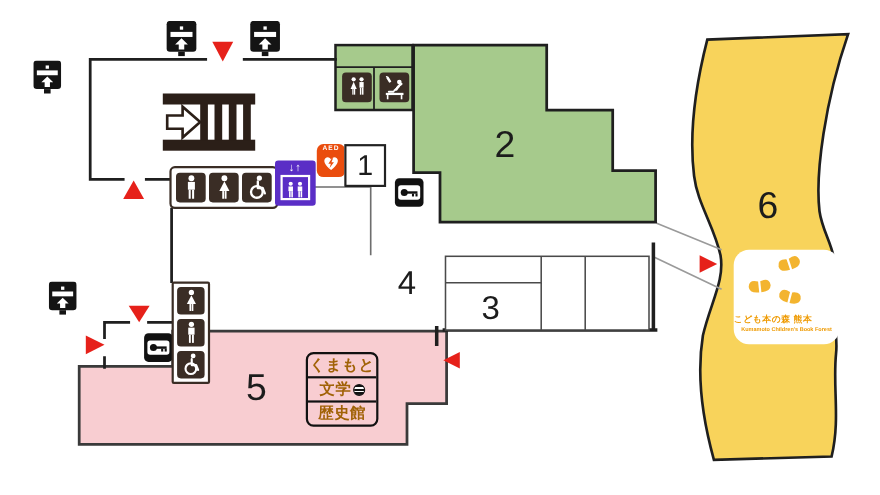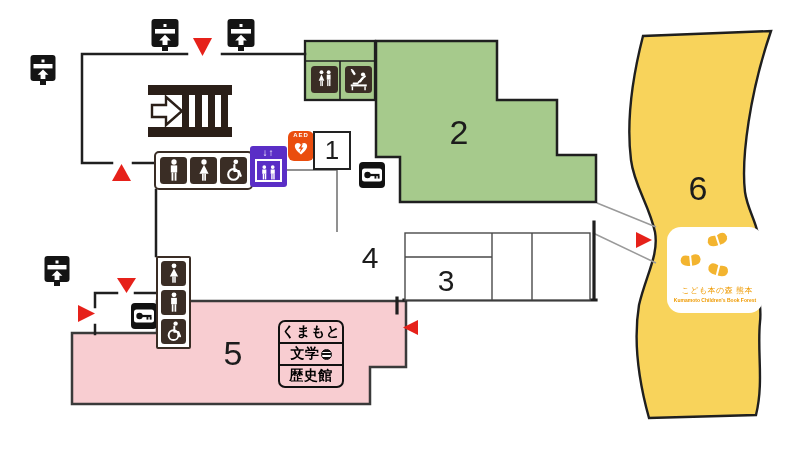--- a/index.html
+++ b/index.html
@@ -18,28 +18,28 @@
   .numbox{position:absolute;background:#fff;border:2.3px solid #222;display:flex;
       align-items:center;justify-content:center;}
   .elev{background:var(--elevator_purple,#5a2ec6);border-radius:3px;display:flex;
       flex-direction:column;align-items:center;justify-content:flex-start;}
   .elev-arrows{color:#fff;font-size:10px;font-weight:bold;line-height:10px;margin-top:2px;letter-spacing:1px;}
   .elev-box{width:23px;height:19px;border:2px solid #fff;margin-top:1px;display:flex;
       align-items:flex-end;justify-content:center;}
   .aed{background:var(--aed_orange,#ea4d0e);border-radius:6px;display:flex;flex-direction:column;
       align-items:center;}
   .aed-label{color:#fff;font-size:6px;font-weight:bold;line-height:8px;letter-spacing:1px;}
-  .stamp{width:62px;background:transparent;border:2.3px solid #111;border-radius:7px;color:#000000;}
+  .stamp{width:62px;background:transparent;border:2.3px solid #111;border-radius:7px;color:#a16207;}
   .srow{height:20px;display:flex;align-items:center;justify-content:center;font-size:14px;
       font-weight:bold;letter-spacing:0.5px;}
   .srow.b{border-bottom:2px solid #111;}
   .seal{display:inline-block;width:11px;height:11px;border-radius:50%;margin-left:1px;
       background:repeating-linear-gradient(180deg,#111 0 2px,#fff 2px 3.4px);border:1.6px solid #111;box-sizing:border-box;}
   .forest{width:96px;height:86px;background:#fff;border-radius:14px;display:block;}
-  .fjp{position:absolute;left:0;right:10px;top:58px;text-align:right;font-size:8px;font-weight:normal;
+  .fjp{position:absolute;left:0;right:0;top:58px;text-align:left;font-size:8px;font-weight:bold;
       color:var(--forest_orange,#ef9a00);letter-spacing:0.5px;}
   .fen{position:absolute;left:0;right:0;top:70px;text-align:center;font-size:5px;font-weight:bold;
       color:var(--forest_orange,#ef9a00);}
 </style>
 </head>
 <body>
 
 <div class="stage">
 
   <svg class="base" width="800" height="450" viewBox="0 0 800 450">

